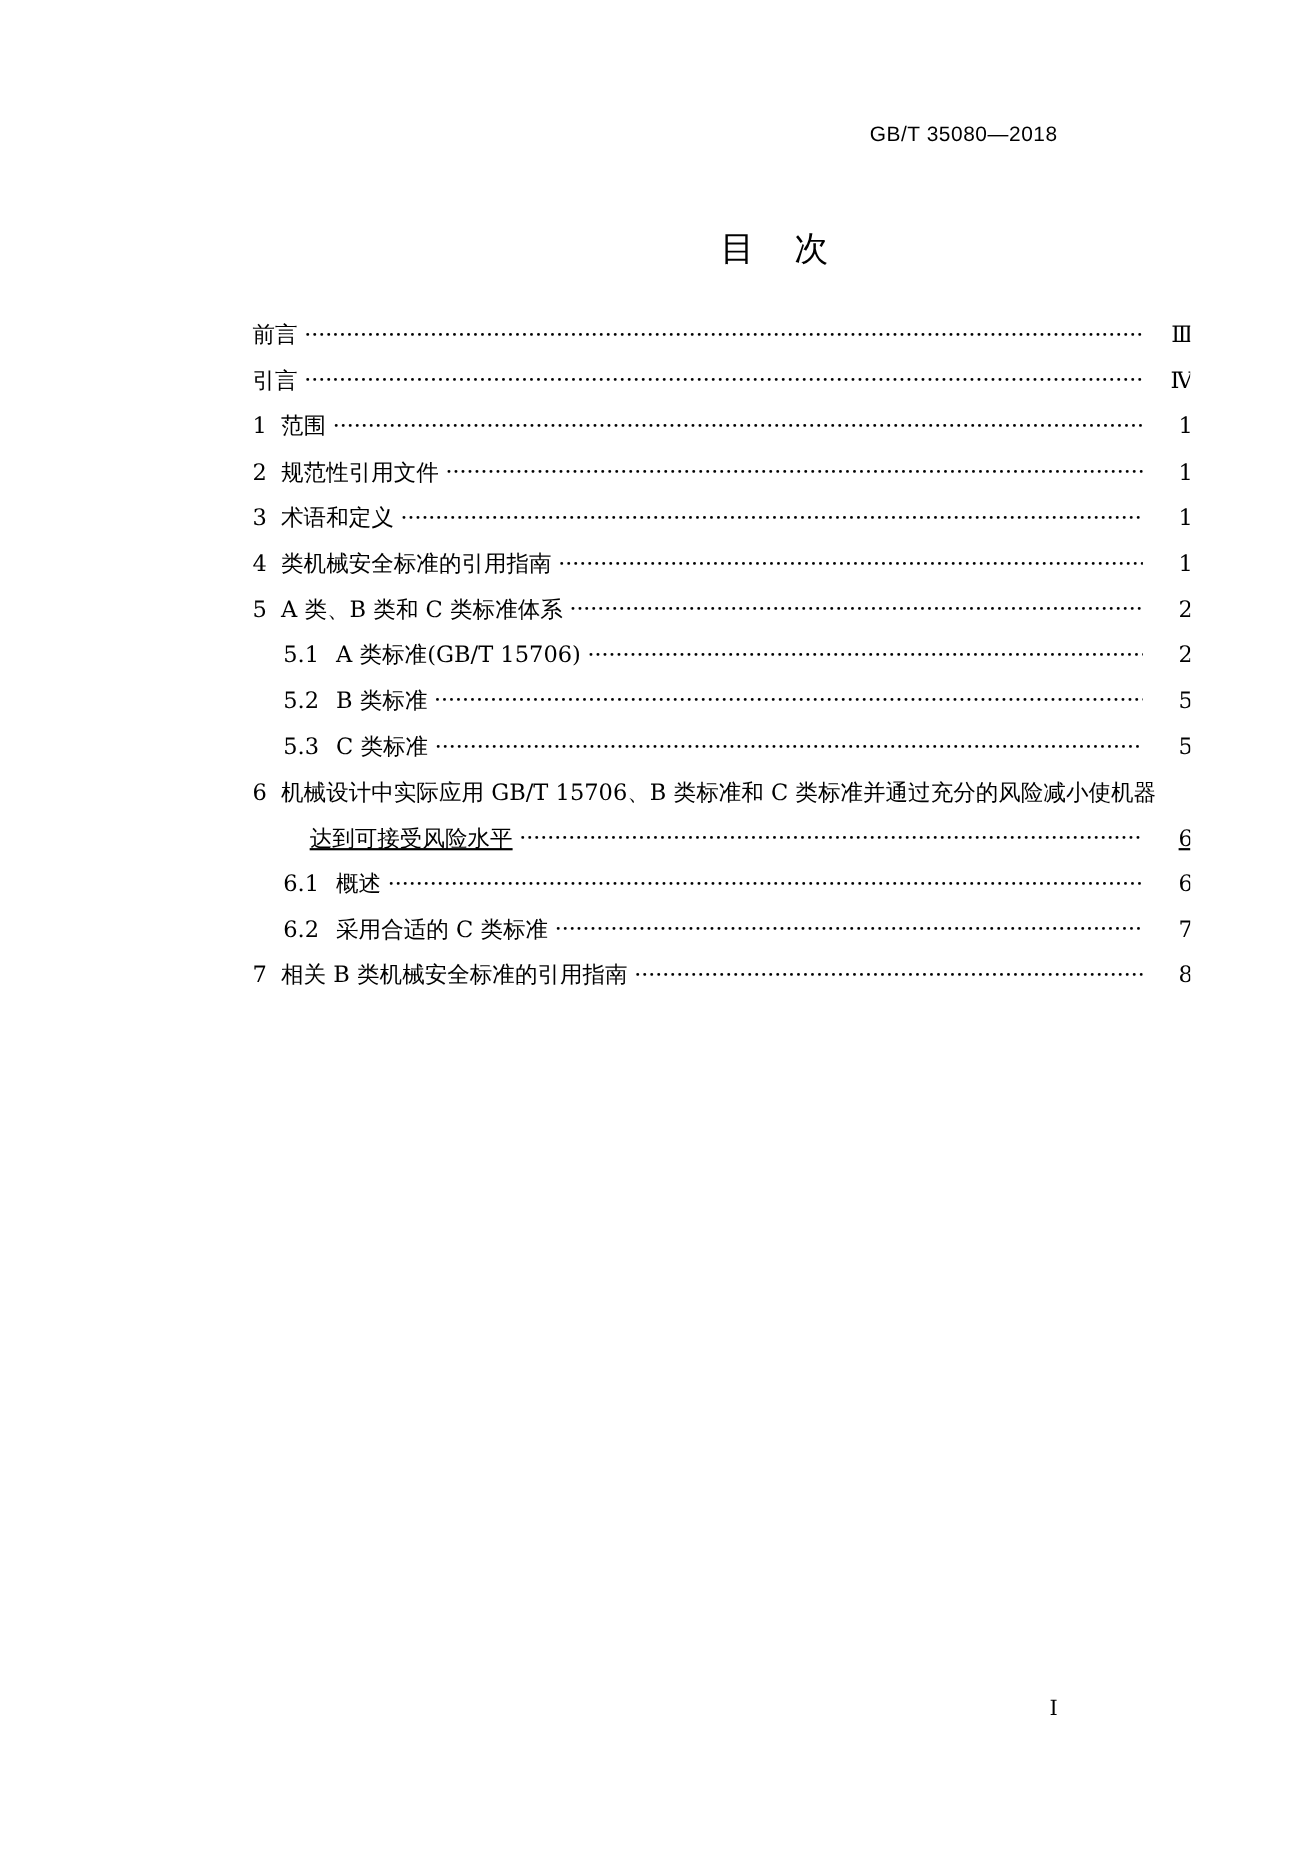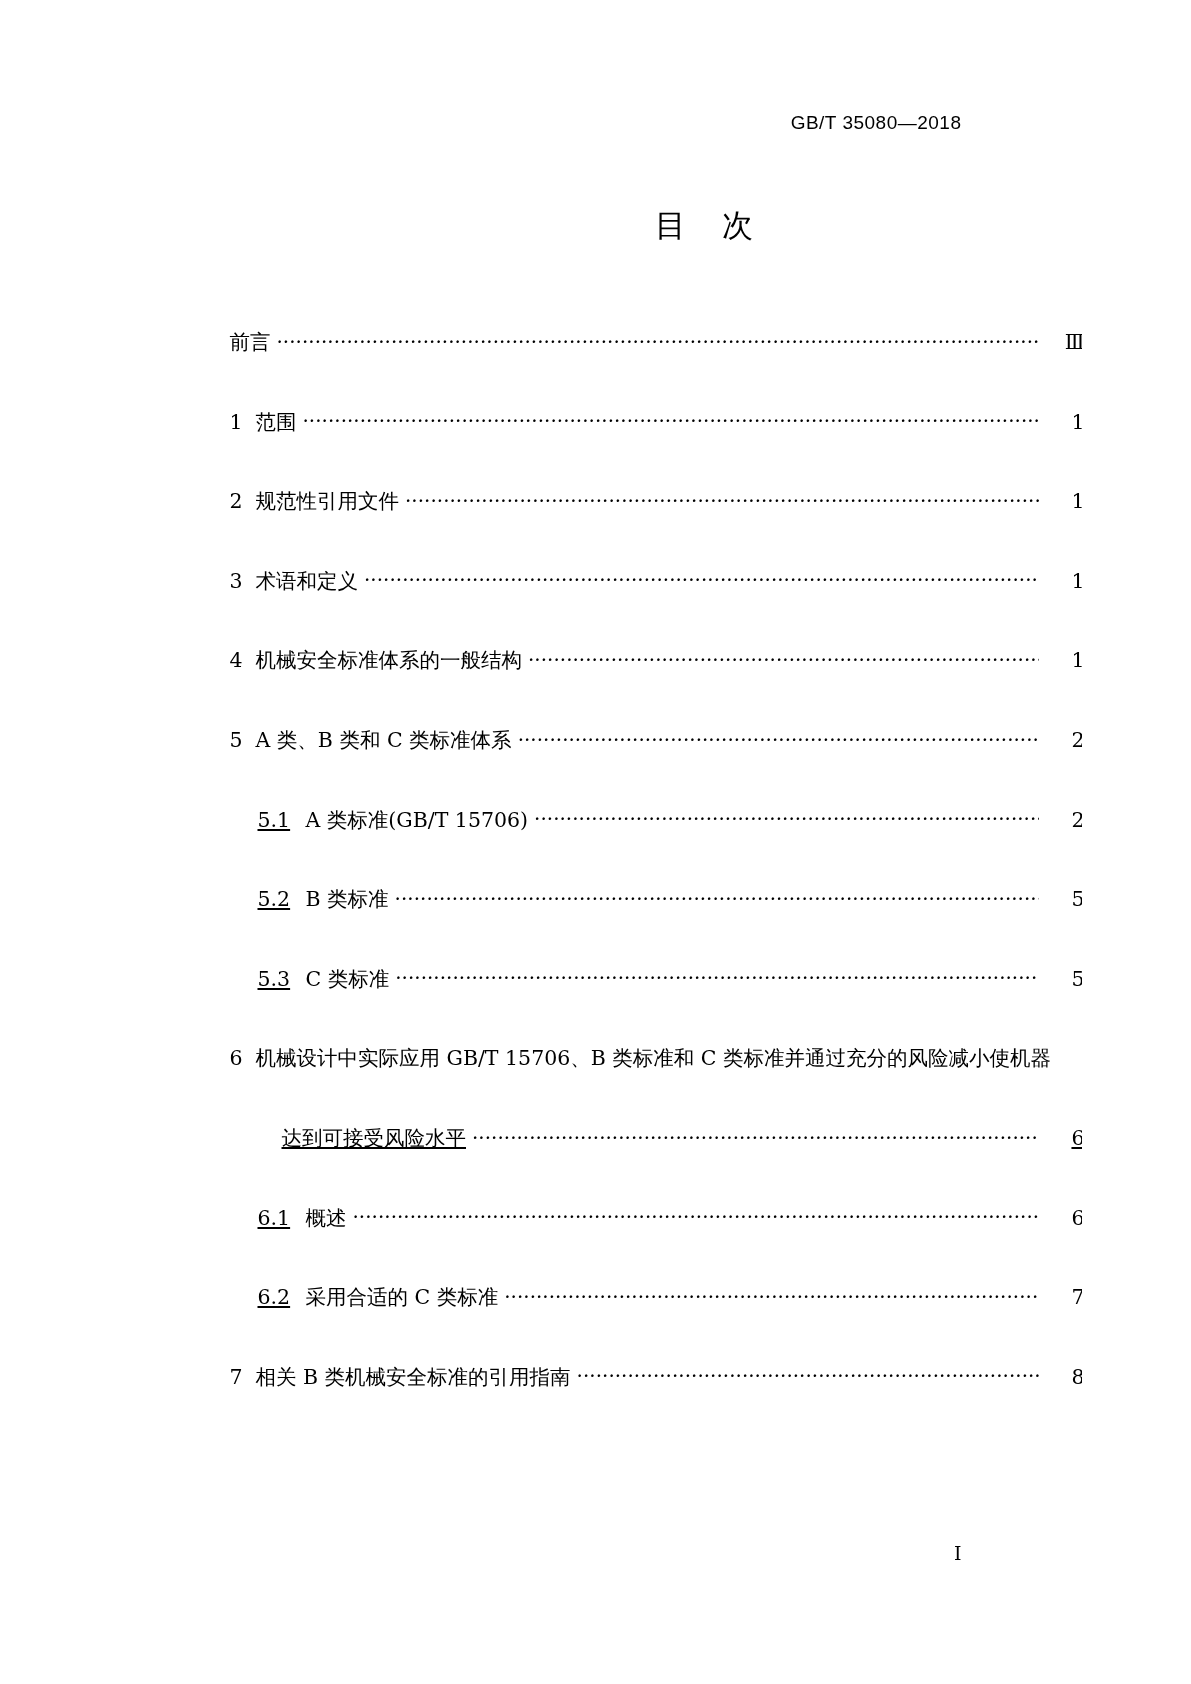--- a/index.html
+++ b/index.html
@@ -60,26 +60,24 @@
   .num {
     display: inline-block;
     width: 26px;
     flex: 0 0 auto;
     font-family: "DejaVu Serif", "Liberation Serif", serif;
   }
   .num.sub {
     width: 48px;
     padding-left: 28px;
     box-sizing: content-box;
-    text-decoration: underline;
   }
   .label {
     flex: 0 0 auto;
     padding-right: 6px;
-    margin-top: 38px;
   }
   .dots {
     flex: 1 1 auto;
     overflow: hidden;
     position: relative;
     height: 20px;
     margin-bottom: 3px;
   }
   .dots::before {
     content: "····························································································································································································································";
@@ -138,20 +136,25 @@
   </div>
 
   <div class="toc">
 
     <div class="toc-row">
       <span class="label">前言</span>
       <span class="dots"></span>
       <span class="pageno">Ⅲ</span>
     </div>
 
+    <div class="toc-row">
+      <span class="label">引言</span>
+      <span class="dots"></span>
+      <span class="pageno">Ⅳ</span>
+    </div>
 
     <div class="toc-row">
       <span class="num">1</span>
       <span class="label">范围</span>
       <span class="dots"></span>
       <span class="pageno">1</span>
     </div>
 
     <div class="toc-row">
       <span class="num">2</span>
@@ -162,21 +165,21 @@
 
     <div class="toc-row">
       <span class="num">3</span>
       <span class="label">术语和定义</span>
       <span class="dots"></span>
       <span class="pageno">1</span>
     </div>
 
     <div class="toc-row">
       <span class="num">4</span>
-      <span class="label">机械安全标准体系的一般结构</span>
+      <span class="label">类机械安全标准的引用指南</span>
       <span class="dots"></span>
       <span class="pageno">1</span>
     </div>
 
     <div class="toc-row">
       <span class="num">5</span>
       <span class="label">A 类、B 类和 C 类标准体系</span>
       <span class="dots"></span>
       <span class="pageno">2</span>
     </div>

